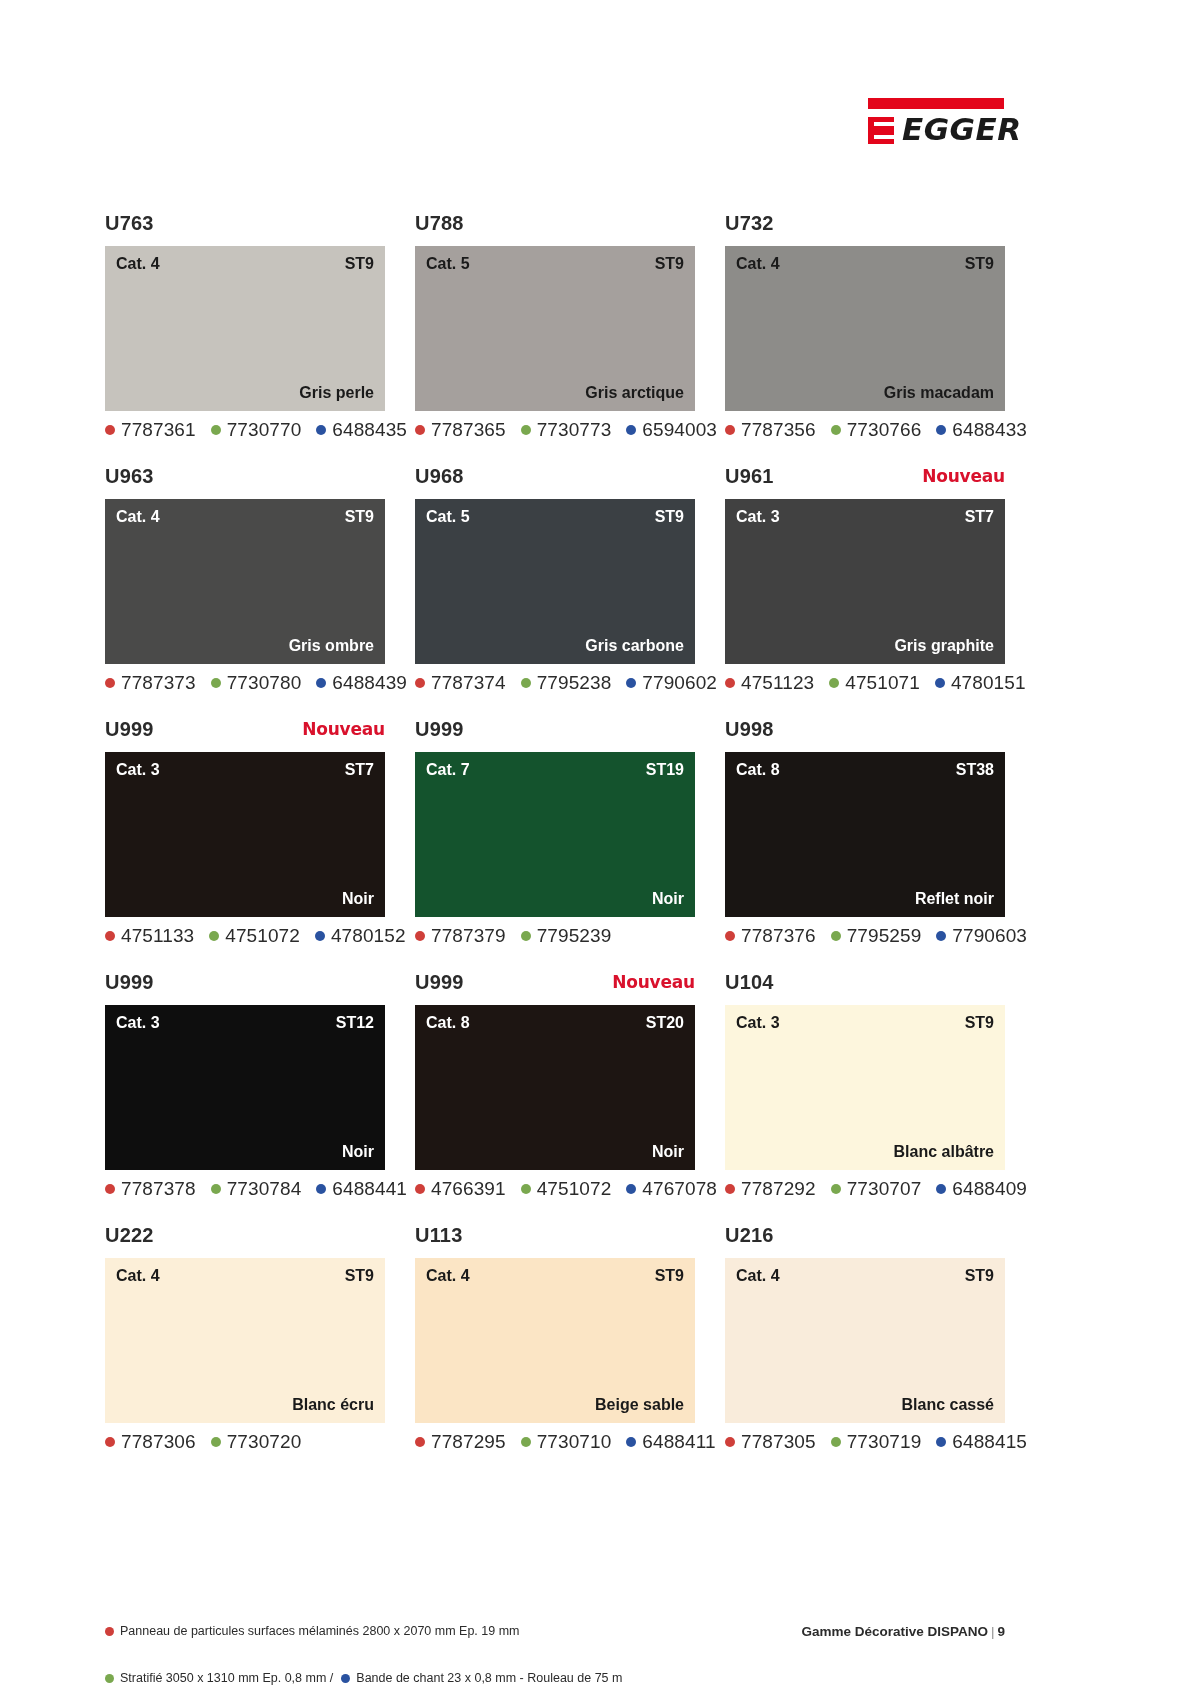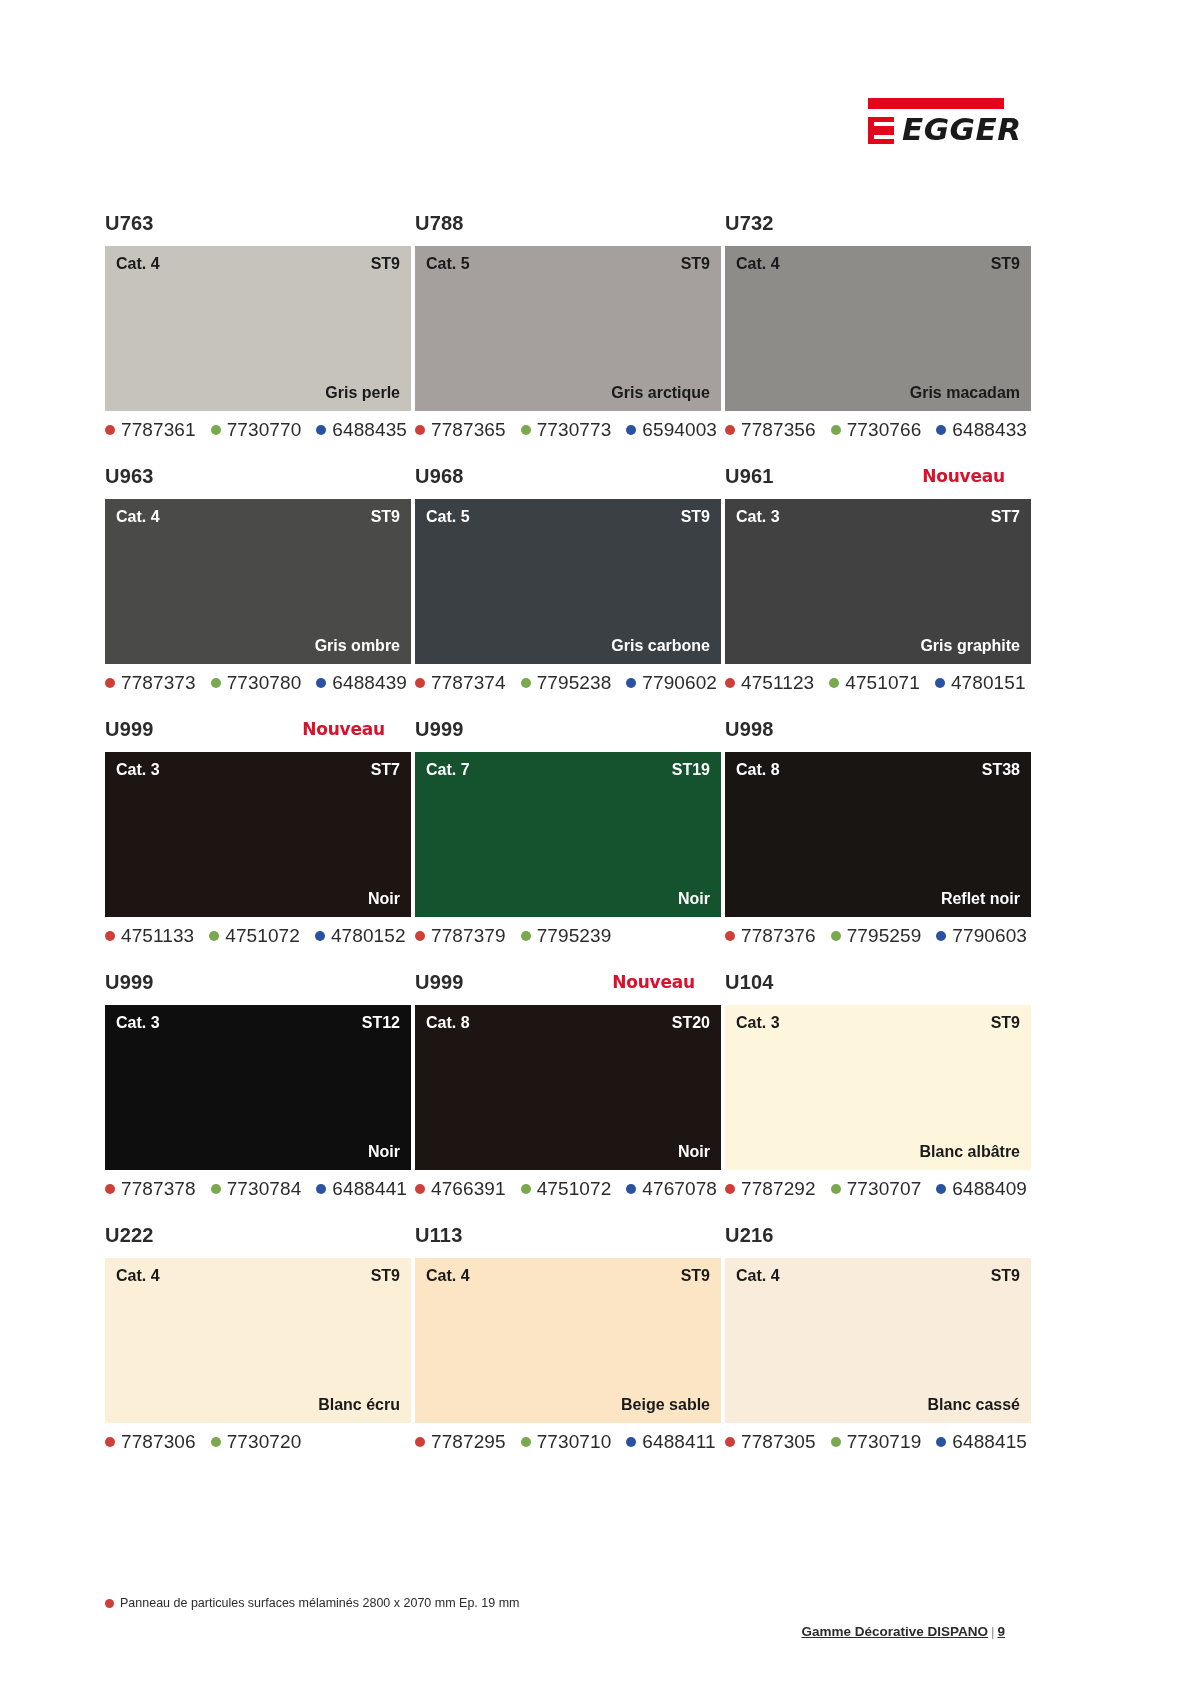--- a/index.html
+++ b/index.html
@@ -66,21 +66,21 @@
   }
   .badge-new{
     position:absolute;right:0;top:1px;
     font-family:"DejaVu Sans", sans-serif;
     font-size:17px;font-weight:bold;
     color:#d9112c;
     letter-spacing:-0.2px;
   }
 
   .swatch{
-    width:306px;height:165px;
+    width:280px;height:165px;
     position:relative;
     box-sizing:border-box;
   }
   .sw-cat{
     position:absolute;left:11px;top:9px;
     font-size:16px;font-weight:bold;
   }
   .sw-st{
     position:absolute;right:11px;top:9px;
     font-size:16px;font-weight:bold;
@@ -116,28 +116,28 @@
 
   
   .footer{
     position:absolute;left:105px;top:1594px;width:900px;
   }
   .legend-line{
     display:flex;align-items:center;
     font-size:12.5px;color:#2b2b2b;
     line-height:19px;
     margin-bottom:2px;
+    margin-top:28px;
   }
   .legend-line .dot{width:9px;height:9px;margin-right:6px;}
   .legend-sep{margin:0 4px;}
   .footer-right{
     position:absolute;right:0;top:30px;
     font-size:13.5px;font-weight:bold;color:#2b2b2b;
     white-space:nowrap;
-    text-decoration:underline;
   }
   .footer-pipe{color:#8d8d8d;font-weight:normal;margin:0 3px;}
 </style>
 </head>
 <body>
 
 <div class="header">
   <div class="logo">
     <div class="logo-bar"></div>
     <div class="logo-emark"></div>
@@ -527,16 +527,23 @@
     </div>
   </div>
 
 </div>
 
 <div class="footer">
   <div class="legend-line">
     <span class="dot dot-red"></span>
     <span>Panneau de particules surfaces mélaminés 2800 x 2070 mm Ep. 19 mm</span>
   </div>
+  <div class="legend-line">
+    <span class="dot dot-green"></span>
+    <span>Stratifié 3050 x 1310 mm Ep. 0,8 mm /</span>
+    <span class="legend-sep"></span>
+    <span class="dot dot-blue"></span>
+    <span>Bande de chant 23 x 0,8 mm - Rouleau de 75 m</span>
+  </div>
   <div class="footer-right">
     <span>Gamme Décorative DISPANO</span><span class="footer-pipe">|</span><span>9</span>
   </div>
 </div>
 
 </body></html>

